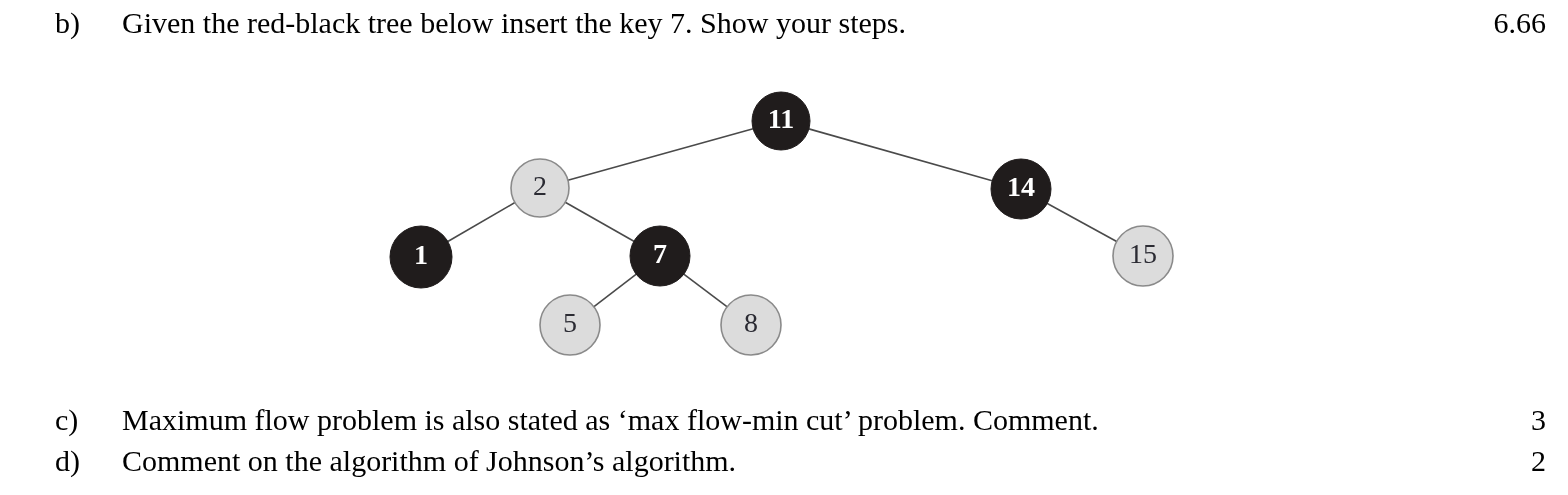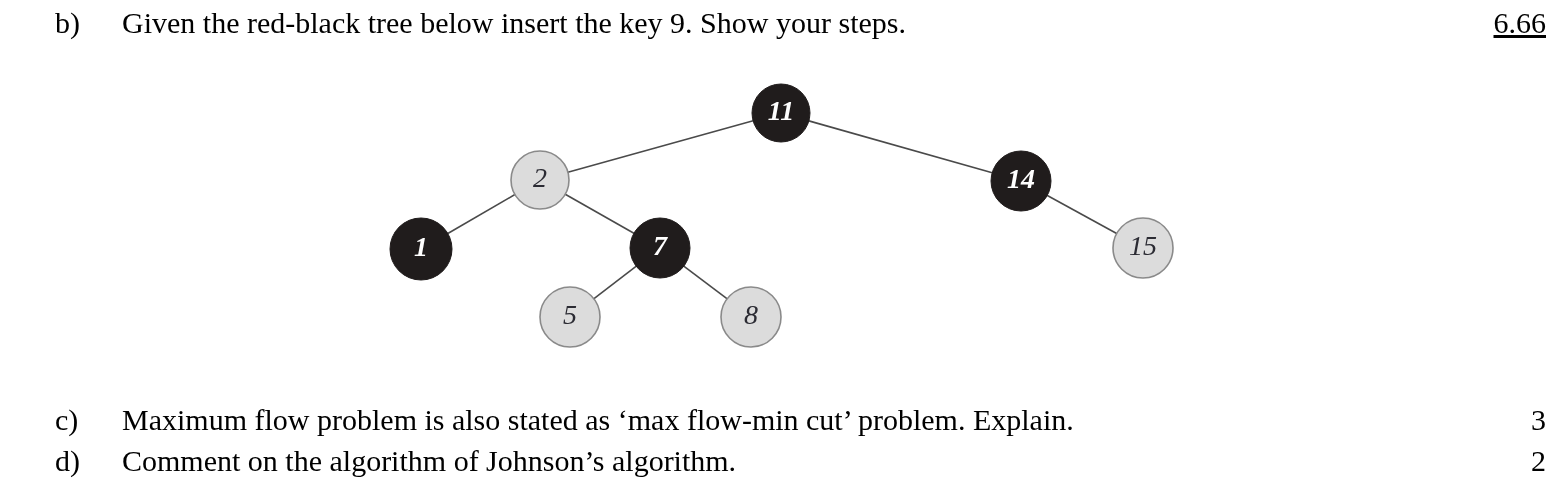--- a/index.html
+++ b/index.html
@@ -39,34 +39,33 @@
   }
   .qmarks {
     position: absolute;
     font-size: 30px;
     line-height: 1;
     text-align: right;
     white-space: nowrap;
   }
 
   #row-b   { left: 55px; top: 8px; }
-  #marks-b { right: 22px; top: 8px; text-decoration: underline; }
+  #marks-b { right: 22px; top: 8px; }
   #row-c   { left: 55px; top: 405px; }
   #marks-c { right: 22px; top: 405px; }
   #row-d   { left: 55px; top: 446px; }
   #marks-d { right: 22px; top: 446px; }
 
   
   #tree-figure {
     position: absolute;
     left: 0;
-    top: 0;
+    top: 8px;
     width: 1568px;
     height: 400px;
-    font-style: italic;
   }
   #tree-svg {
     display: block;
     width: 1568px;
     height: 400px;
   }
   .tree-edge {
     stroke: #4a4a4a;
     stroke-width: 1.6;
     fill: none;
@@ -96,21 +95,21 @@
     font-weight: normal;
   }
 </style>
 </head>
 <body>
 
 <div id="page">
 
   <div class="qrow" id="row-b">
     <span class="qlabel">b)</span>
-    <span class="qtext">Given the red-black tree below insert the key 9. Show your steps.</span>
+    <span class="qtext">Given the red-black tree below insert the key 7. Show your steps.</span>
   </div>
   <div class="qmarks" id="marks-b">6.66</div>
 
   <div id="tree-figure">
     <svg id="tree-svg" viewBox="0 0 1568 400" xmlns="http://www.w3.org/2000/svg">
       <g id="edge-layer">
           <line x1="754.0231028348022" y1="120.49980128659027" x2="566.9768971651978" y2="172.50019871340973" class="tree-edge"></line>
           <line x1="807.9395483368307" y1="120.63287202876872" x2="993.0983249368538" y2="173.09452539877526" class="tree-edge"></line>
           <line x1="515.7773600570689" y1="194.0450601349769" x2="446.9528285102834" y2="233.95172128395333" class="tree-edge"></line>
           <line x1="564.3606212037612" y1="193.80435201546464" x2="634.7693566103902" y2="233.70263541255449" class="tree-edge"></line>
@@ -150,21 +149,21 @@
           <g>
             <circle cx="751" cy="317" r="30" class="node-circle-gray"></circle>
             <text x="751" y="318" class="node-label node-label-gray">8</text>
           </g>
         </g>
     </svg>
   </div>
 
   <div class="qrow" id="row-c">
     <span class="qlabel">c)</span>
-    <span class="qtext">Maximum flow problem is also stated as ‘max flow-min cut’ problem. Explain.</span>
+    <span class="qtext">Maximum flow problem is also stated as ‘max flow-min cut’ problem. Comment.</span>
   </div>
   <div class="qmarks" id="marks-c">3</div>
 
   <div class="qrow" id="row-d">
     <span class="qlabel">d)</span>
     <span class="qtext">Comment on the algorithm of Johnson’s algorithm.</span>
   </div>
   <div class="qmarks" id="marks-d">2</div>
 
 </div>

